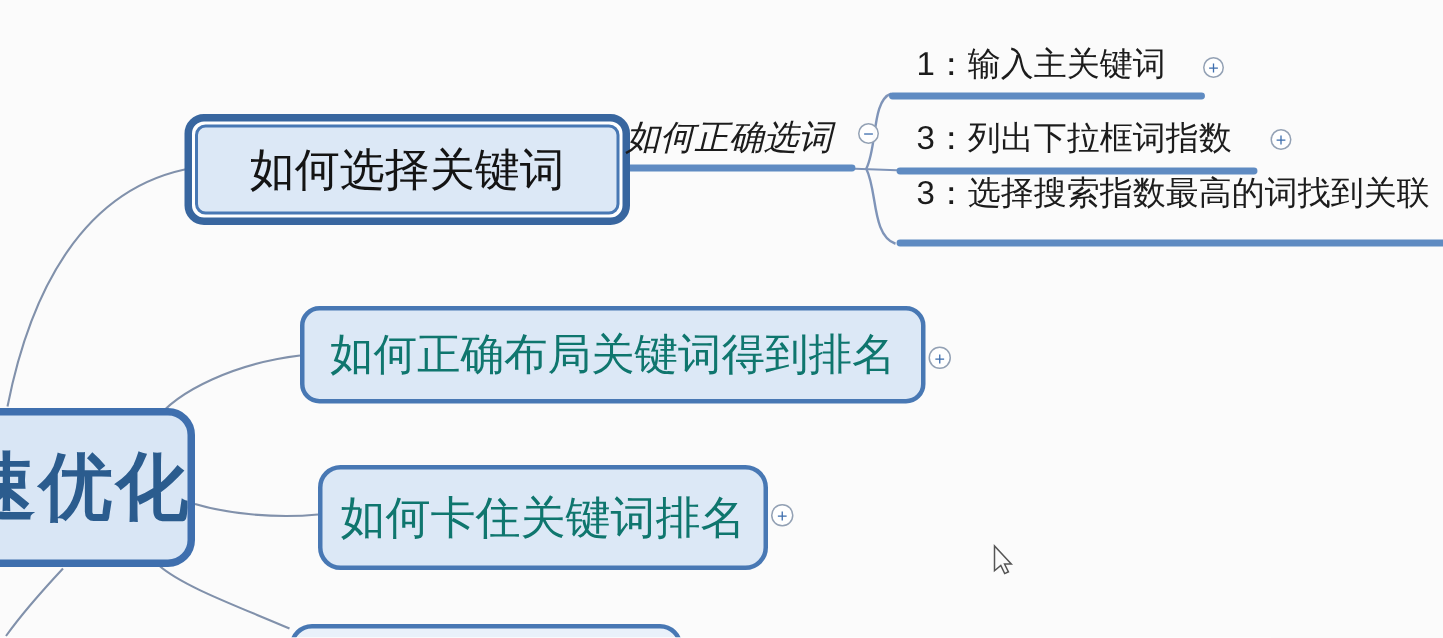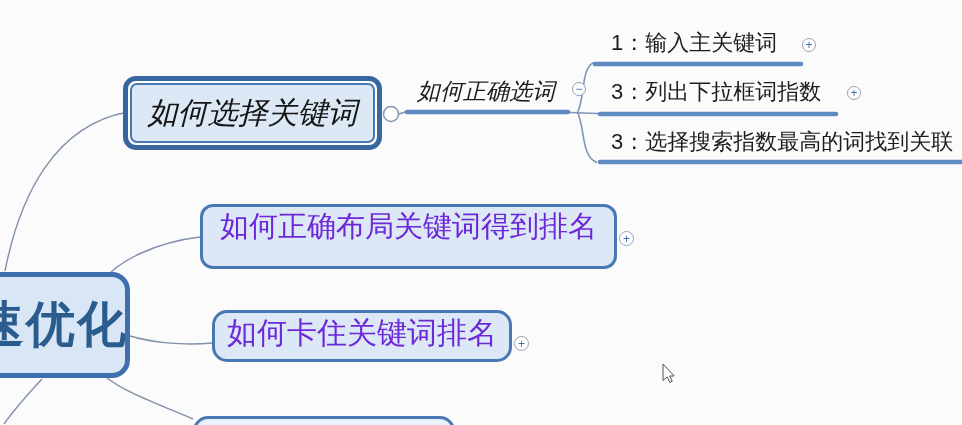--- a/index.html
+++ b/index.html
@@ -3,57 +3,57 @@
 <meta charset="utf-8">
 <style>
   html,body{margin:0;padding:0;background:#ffffff;}
   #canvas{
     position:relative;width:962px;height:425px;overflow:hidden;
     background:#fbfbfb;
     font-family:"Liberation Sans","DejaVu Sans",sans-serif;
   }
   svg.layer{position:absolute;left:0;top:0;pointer-events:none;}
   .node{
-    position:absolute;box-sizing:border-box;display:flex;align-items:flex-start;justify-content:center;
+    position:absolute;box-sizing:border-box;display:flex;align-items:center;justify-content:center;
     background:#dce8f6;border:3px solid #4878b4;border-radius:13px;
-    color:#6d28d9;white-space:nowrap;
+    color:#0f766e;white-space:nowrap;
   }
   .node-label{white-space:nowrap;}
   .root-node{
     position:absolute;box-sizing:border-box;
     left:-85px;top:272px;width:215px;height:106px;
     background:#d9e6f5;border:5px solid #3f6fae;border-radius:18px;
     overflow:hidden;
   }
   .root-node .root-label{
     position:absolute;left:0;top:0;height:100%;width:100%;
     padding-left:55px;box-sizing:border-box;
     display:flex;align-items:center;
     font-size:49px;font-weight:bold;color:#2b5c8e;letter-spacing:2px;white-space:nowrap;
   }
   .sel-outer{
-    position:absolute;left:123px;top:76px;width:259px;height:74px;box-sizing:border-box;
-    background:#ffffff;border:5px solid #38669f;border-radius:13px;font-style:italic;
+    position:absolute;left:123px;top:76px;width:297px;height:74px;box-sizing:border-box;
+    background:#ffffff;border:5px solid #38669f;border-radius:13px;
   }
   .sel-inner{
     position:absolute;left:2px;top:2px;right:2px;bottom:2px;
     border:2px solid #4878b4;border-radius:7px;background:#dce8f6;
     display:flex;align-items:center;justify-content:center;
     font-size:30px;color:#141414;white-space:nowrap;
   }
   .node2{left:200px;top:204px;width:417px;height:65px;font-size:29px;}
-  .node3{left:212px;top:310px;width:300px;height:52px;font-size:30px;border-radius:15px;}
+  .node3{left:212px;top:310px;width:300px;height:70px;font-size:30px;border-radius:15px;}
   .node4{left:193px;top:416px;width:262px;height:60px;border-radius:15px;background:#e9f1fa;}
   .branch-label{
     position:absolute;white-space:nowrap;color:#1c1c1c;font-size:22px;line-height:26px;text-align:right;
   }
   .parent-label{left:403px;top:78px;width:166px;text-align:center;font-size:23px;font-style:italic;}
   .child1{left:611px;top:30px;}
   .child2{left:611px;top:79px;}
-  .child3{left:611px;top:129px;}
+  .child3{left:611px;top:116px;}
   .pm-icon{
     position:absolute;box-sizing:border-box;border-radius:50%;
     border:1.3px solid #93a1b4;background:rgba(255,255,255,.95);
     color:#3f6fae;display:flex;align-items:center;justify-content:center;
     font-size:12px;line-height:1;
   }
   .minus-branch{left:572px;top:82px;width:14px;height:14px;}
   .plus-c1{left:802px;top:38px;width:14px;height:14px;}
   .plus-c2{left:847px;top:86px;width:14px;height:14px;}
   .plus-n2{left:619px;top:231px;width:15px;height:15px;}

